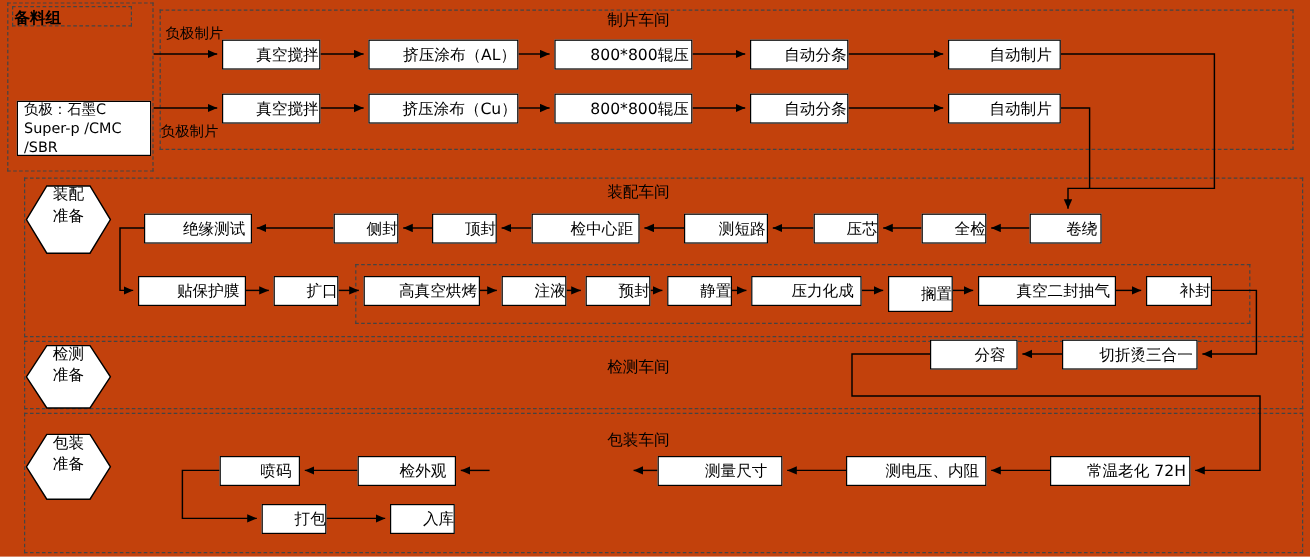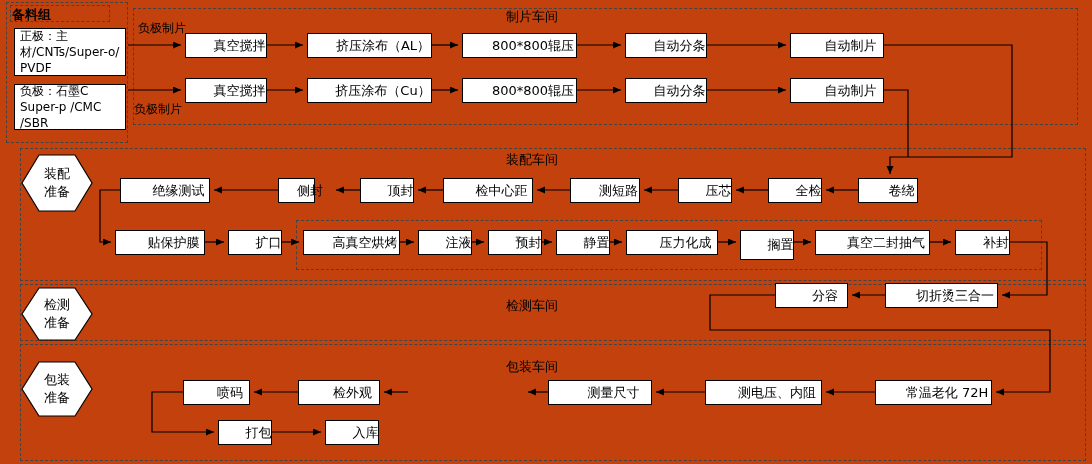--- a/index.html
+++ b/index.html
@@ -9,21 +9,21 @@
         align-items:center;justify-content:center;font-size:13px;white-space:nowrap;
         box-sizing:border-box;z-index:3;padding-left:27px;}
   .material{font-size:12px;white-space:normal;padding:3px 5px;line-height:1.35;
         justify-content:flex-start;text-align:left;}
   .dashed-box{position:absolute;border:1px dashed #444;box-sizing:border-box;z-index:0;background:transparent;}
   .sec-label{position:absolute;font-size:13px;z-index:2;white-space:nowrap;}
   .small-label{position:absolute;font-size:12px;z-index:2;white-space:nowrap;}
   .hex{position:absolute;z-index:3;}
   .hex svg{position:absolute;left:0;top:0;}
   .hex .hex-label{position:absolute;left:0;top:0;right:0;bottom:0;display:flex;
-        flex-direction:column;align-items:center;justify-content:center;
+        flex-direction:column;align-items:center;justify-content:flex-start;
         font-size:13px;line-height:1.35;z-index:1;}
   svg.connectors{position:absolute;left:0;top:0;z-index:2;pointer-events:none;}
   path.flow{fill:none;stroke:#000;stroke-width:1.2px;}
 </style>
 </head>
 <body>
 
 <div class="canvas">
 
   <div class="dashed-box" style="left:6px;top:2px;width:122px;height:141px"></div>
@@ -35,21 +35,20 @@
   <div class="dashed-box" style="left:20px;top:344px;width:1066px;height:117px"></div>
 
   <div class="sec-label" style="left:12px;top:6px;font-weight:bold">备料组</div>
   <div class="sec-label" style="left:506px;top:8px">制片车间</div>
   <div class="small-label" style="left:138px;top:20px">负极制片</div>
   <div class="small-label" style="left:134px;top:101px">负极制片</div>
   <div class="sec-label" style="left:506px;top:151px">装配车间</div>
   <div class="sec-label" style="left:506px;top:297px">检测车间</div>
   <div class="sec-label" style="left:506px;top:358px">包装车间</div>
 
-  <div class="node material" style="left:14px;top:28px;width:112px;height:48px">正极：主材/CNTs/Super-o/ PVDF</div>
   <div class="node material" style="left:14px;top:84px;width:112px;height:46px">负极：石墨C Super-p /CMC /SBR</div>
 
   <div class="node" style="left:185px;top:33px;width:82px;height:25px">真空搅拌</div>
   <div class="node" style="left:307px;top:33px;width:125px;height:25px">挤压涂布（AL）</div>
   <div class="node" style="left:462px;top:33px;width:115px;height:25px">800*800辊压</div>
   <div class="node" style="left:625px;top:33px;width:82px;height:25px">自动分条</div>
   <div class="node" style="left:790px;top:33px;width:94px;height:25px">自动制片</div>
 
   <div class="node" style="left:185px;top:78px;width:82px;height:25px">真空搅拌</div>
   <div class="node" style="left:307px;top:78px;width:125px;height:25px">挤压涂布（Cu）</div>
@@ -61,21 +60,21 @@
     <svg width="72" height="58">
       <polygon points="1,29 18,1 54,1 71,29 54,57 18,57" fill="#fff" stroke="#000" stroke-width="1.2"></polygon>
     </svg>
     <div class="hex-label">
       <span>装配</span>
       <span>准备</span>
     </div>
   </div>
 
   <div class="node" style="left:120px;top:178px;width:90px;height:25px">绝缘测试</div>
-  <div class="node" style="left:278px;top:178px;width:37px;height:25px">侧封</div>
+  <div class="node" style="left:278px;top:178px;width:54px;height:25px">侧封</div>
   <div class="node" style="left:360px;top:178px;width:54px;height:25px">顶封</div>
   <div class="node" style="left:443px;top:178px;width:90px;height:25px">检中心距</div>
   <div class="node" style="left:570px;top:178px;width:70px;height:25px">测短路</div>
   <div class="node" style="left:678px;top:178px;width:54px;height:25px">压芯</div>
   <div class="node" style="left:768px;top:178px;width:54px;height:25px">全检</div>
   <div class="node" style="left:858px;top:178px;width:60px;height:25px">卷绕</div>
 
   <div class="node" style="left:115px;top:230px;width:90px;height:25px">贴保护膜</div>
   <div class="node" style="left:228px;top:230px;width:54px;height:25px">扩口</div>
   <div class="node" style="left:303px;top:230px;width:97px;height:25px">高真空烘烤</div>

